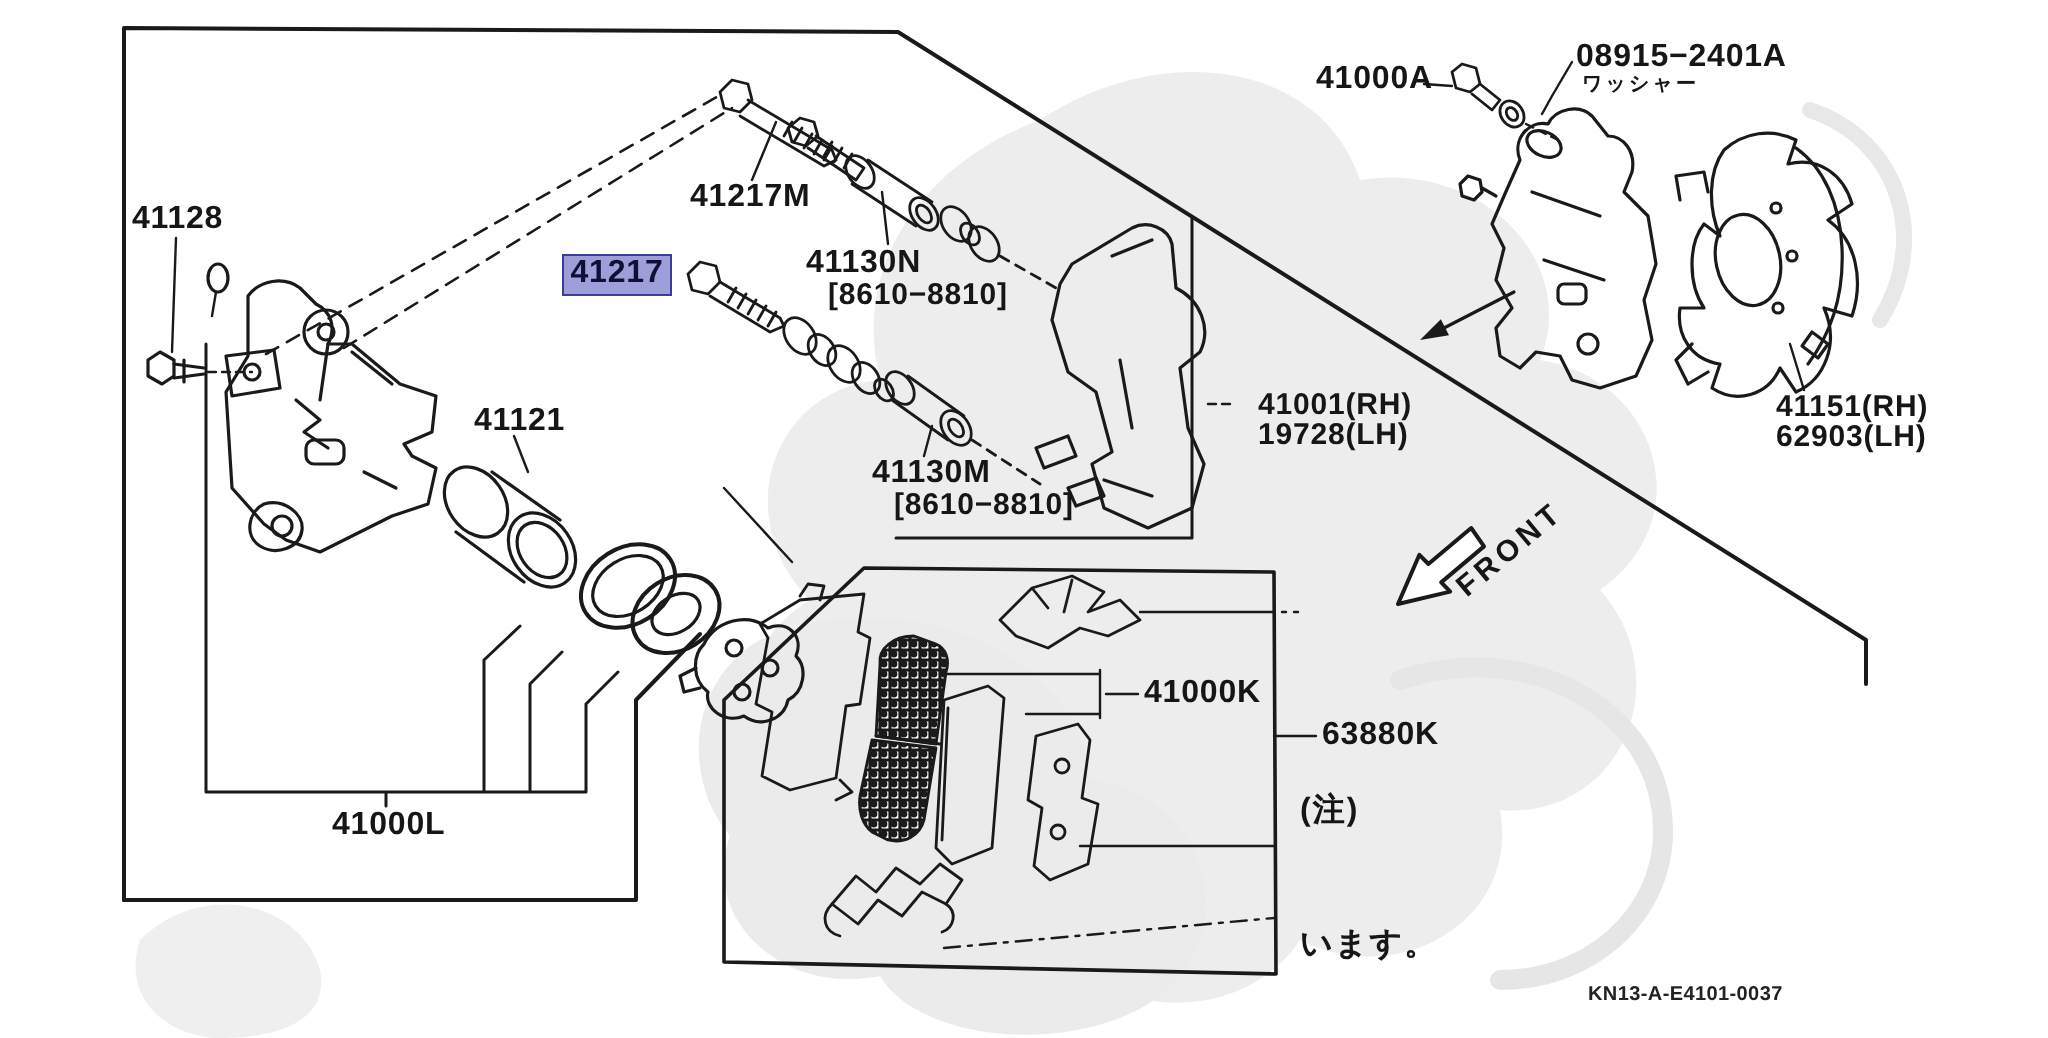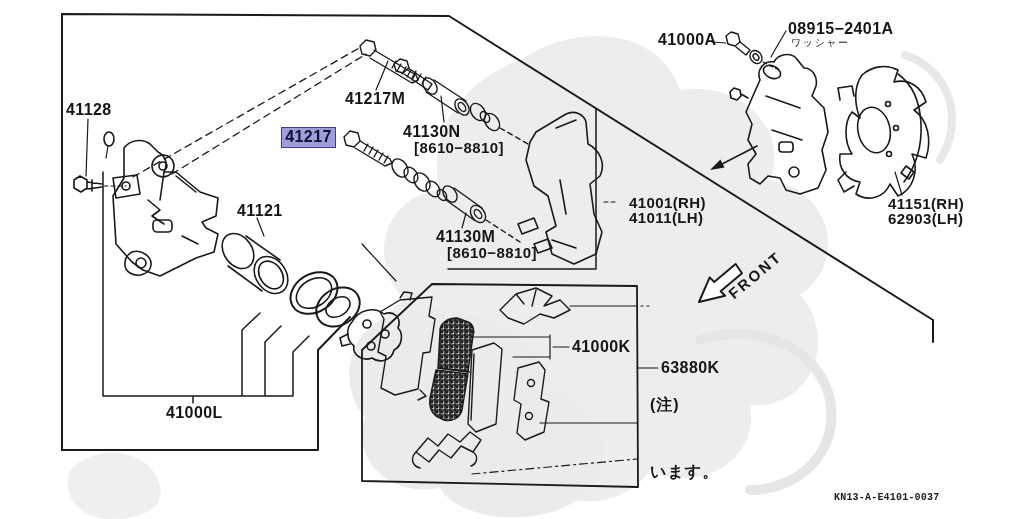--- a/index.html
+++ b/index.html
@@ -2,29 +2,29 @@
 <html><head>
 <meta charset="utf-8">
 <style>
   html,body{margin:0;padding:0;background:#ffffff;}
   .stage{position:relative;width:1024px;height:519px;background:#fff;overflow:hidden;
          font-family:"Liberation Sans","DejaVu Sans",sans-serif;}
   svg.art{position:absolute;left:0;top:0;width:1024px;height:519px;}
   .lbl{position:absolute;color:#161616;font-weight:700;font-size:16px;line-height:1.05;
        white-space:pre;letter-spacing:0.4px;}
   .sm{font-size:15px;margin-left:12px;}
-  .kana{font-size:10px;letter-spacing:1.5px;font-weight:400;}
+  .kana{font-size:10px;letter-spacing:1.5px;font-weight:700;}
   .hl{display:flex;align-items:center;justify-content:center;left:281px;top:127px;
       width:55px;height:21px;font-size:16px;font-weight:700;box-sizing:border-box;}
   .note-line{position:absolute;color:#161616;font-weight:700;font-size:16px;
              letter-spacing:1px;white-space:pre;}
   .front{position:absolute;left:736px;top:285px;color:#161616;font-weight:700;font-size:15px;
          letter-spacing:2.5px;transform:rotate(-40deg);transform-origin:left bottom;white-space:pre;}
-  .code{position:absolute;left:834px;top:492px;color:#222;font-weight:700;font-size:10px;
-        letter-spacing:0.2px;white-space:pre;font-family:Liberation Mono, monospace;}
+  .code{position:absolute;left:794px;top:492px;color:#222;font-weight:700;font-size:10px;
+        letter-spacing:0.2px;white-space:pre;}
 </style>
 </head>
 <body>
 
 <div class="stage">
 
   <svg class="art" viewBox="0 0 1024 519" fill="none" stroke="#1a1a1a" stroke-width="1.6" stroke-linecap="round" stroke-linejoin="round">
     <defs>
       <pattern id="dotfill" width="5" height="5" patternUnits="userSpaceOnUse">
         <rect width="5" height="5" fill="#ffffff"></rect>
@@ -216,21 +216,21 @@
   <div class="lbl sm" style="left:435px;top:245px">[8610−8810]</div>
 
   <div class="lbl" style="left:166px;top:405px">41000L</div>
 
   <div class="lbl" style="left:658px;top:32px">41000A</div>
 
   <div class="lbl" style="left:788px;top:21px">08915−2401A</div>
   <div class="lbl kana" style="left:791px;top:38px">ワッシャー</div>
 
   <div class="lbl sm" style="left:617px;top:195px">41001(RH)</div>
-  <div class="lbl sm" style="left:617px;top:210px">41011(LH)</div>
+  <div class="lbl sm" style="left:617px;top:210px">19728(LH)</div>
 
   <div class="lbl sm" style="left:876px;top:196px">41151(RH)</div>
   <div class="lbl sm" style="left:876px;top:211px">62903(LH)</div>
 
   <div class="lbl" style="left:572px;top:339px">41000K</div>
   <div class="lbl" style="left:661px;top:360px">63880K</div>
 
   <div class="front">FRONT</div>
 
   <div class="note-line" style="left:650px;top:395px">(注)</div>

